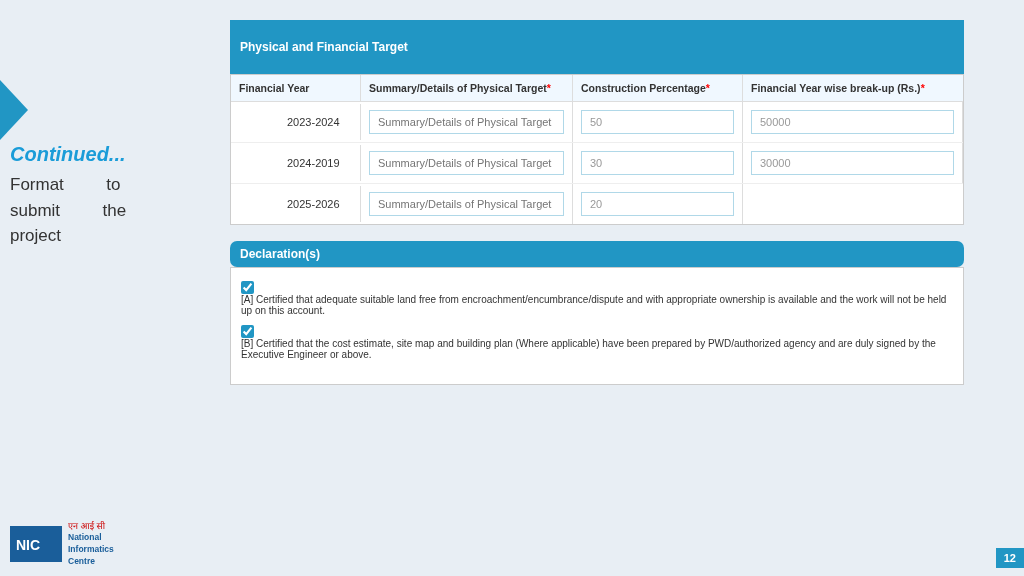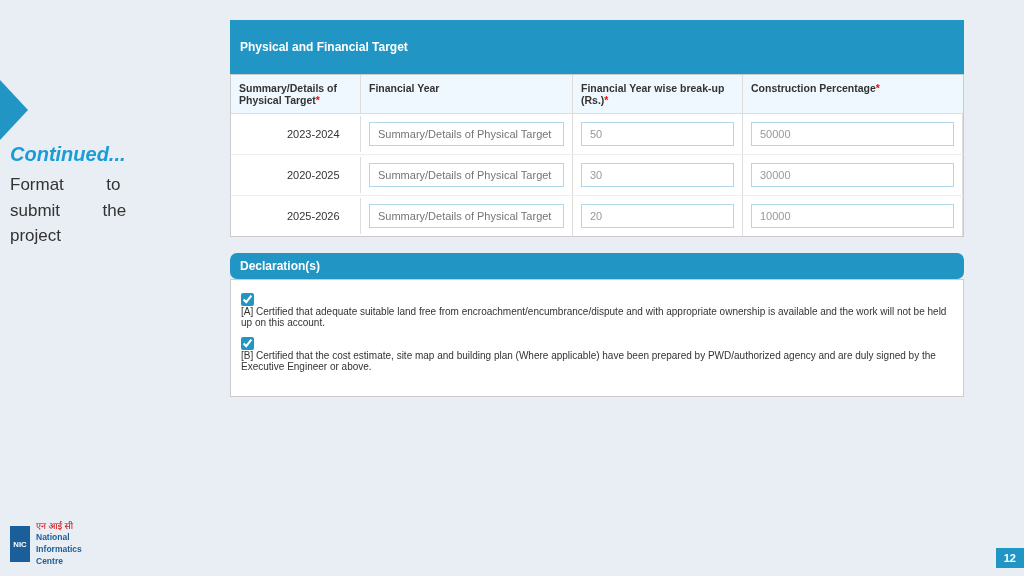--- a/index.html
+++ b/index.html
@@ -165,21 +165,21 @@
     
     .nic-logo {
       position: absolute;
       left: 10px;
       bottom: 8px;
       display: flex;
       align-items: center;
     }
 
     .nic-logo-icon {
-      width: 20px;
+      width: 52px;
       height: 36px;
       background: #1a5e9a;
       display: flex;
       align-items: center;
       margin-right: 6px;
     }
 
     .nic-text-block {
       font-size: 8.5px;
       line-height: 1.4;
@@ -226,69 +226,66 @@
 <div class="main-content">
 
   <div>
     <div class="section-header">
       <span>Physical and Financial Target</span>
     </div>
     <div class="table-container">
 
       <div class="table-header-row">
         <div class="table-header-cell">
+          <span>Financial Year</span>
+        </div>
+        <div class="table-header-cell">
           <span>Summary/Details of Physical Target</span><span class="asterisk">*</span>
         </div>
         <div class="table-header-cell">
-          <span>Financial Year</span>
+          <span>Construction Percentage</span><span class="asterisk">*</span>
         </div>
         <div class="table-header-cell">
           <span>Financial Year wise break-up (Rs.)</span><span class="asterisk">*</span>
         </div>
-        <div class="table-header-cell">
-          <span>Construction Percentage</span><span class="asterisk">*</span>
-        </div>
       </div>
 
       <div class="table-data-row">
         <div class="year-cell">2023-2024</div>
         <div class="input-cell">
           <input type="text" value="" placeholder="Summary/Details of Physical Target" style="">
         </div>
         <div class="input-cell">
           <input type="text" value="50" style="">
         </div>
         <div class="input-cell">
           <input type="text" value="50000" style="">
         </div>
       </div>
 
       <div class="table-data-row">
-        <div class="year-cell">2020-2025</div>
+        <div class="year-cell">2024-2019</div>
         <div class="input-cell">
           <input type="text" value="" placeholder="Summary/Details of Physical Target" style="">
         </div>
         <div class="input-cell">
           <input type="text" value="30" style="">
         </div>
         <div class="input-cell">
           <input type="text" value="30000" style="">
         </div>
       </div>
 
       <div class="table-data-row">
         <div class="year-cell">2025-2026</div>
         <div class="input-cell">
           <input type="text" value="" placeholder="Summary/Details of Physical Target" style="">
         </div>
         <div class="input-cell">
           <input type="text" value="20" style="">
-        </div>
-        <div class="input-cell">
-          <input type="text" value="10000" style="">
         </div>
       </div>
     </div>
   </div>
 
   <div>
     <div class="declarations-header">
       <span>Declaration(s)</span>
     </div>
     <div class="declarations-body">

